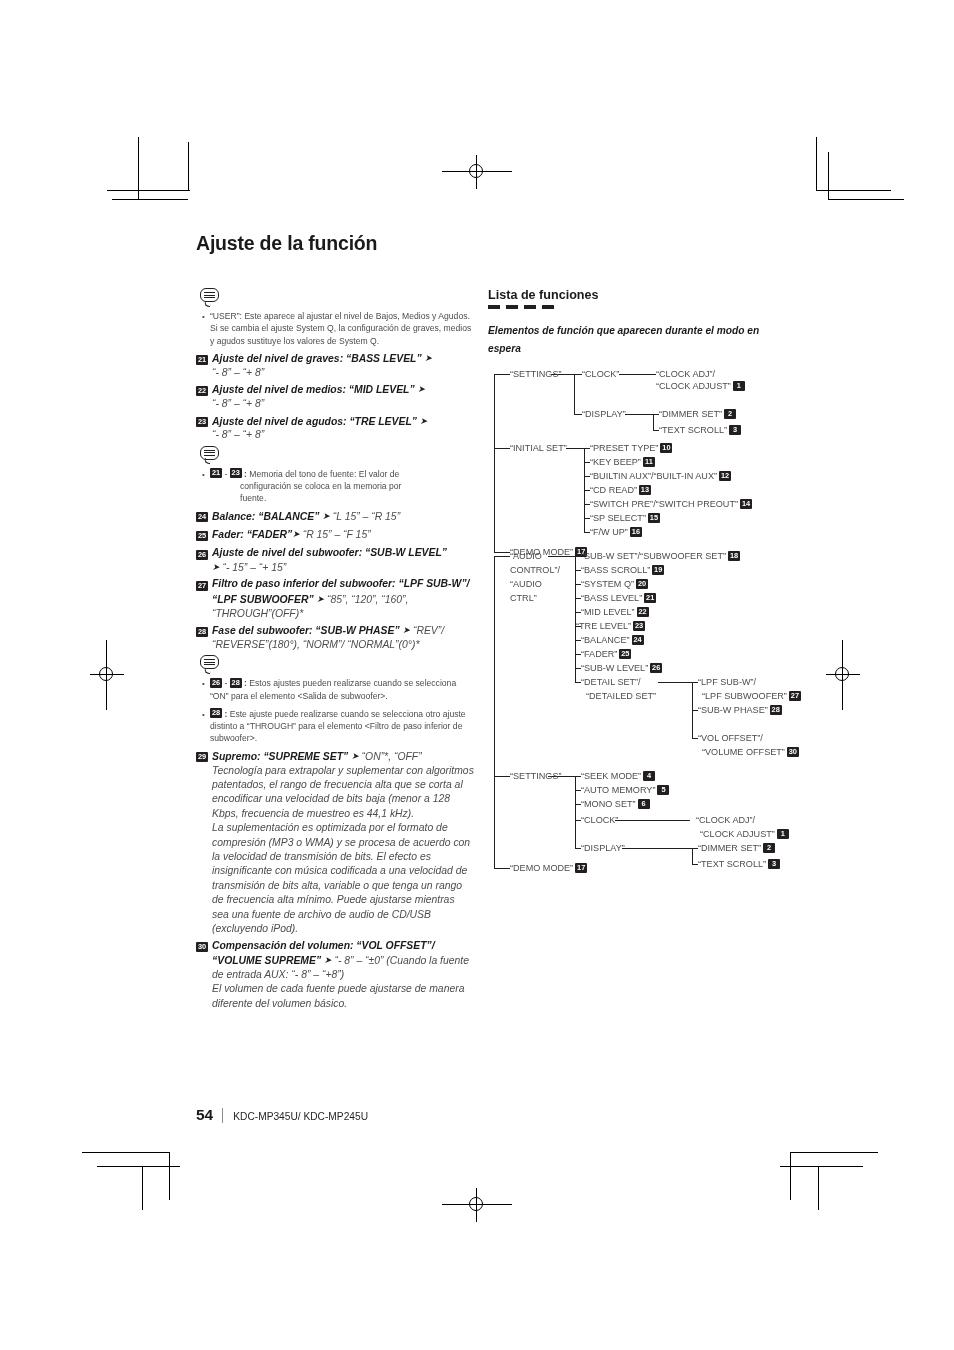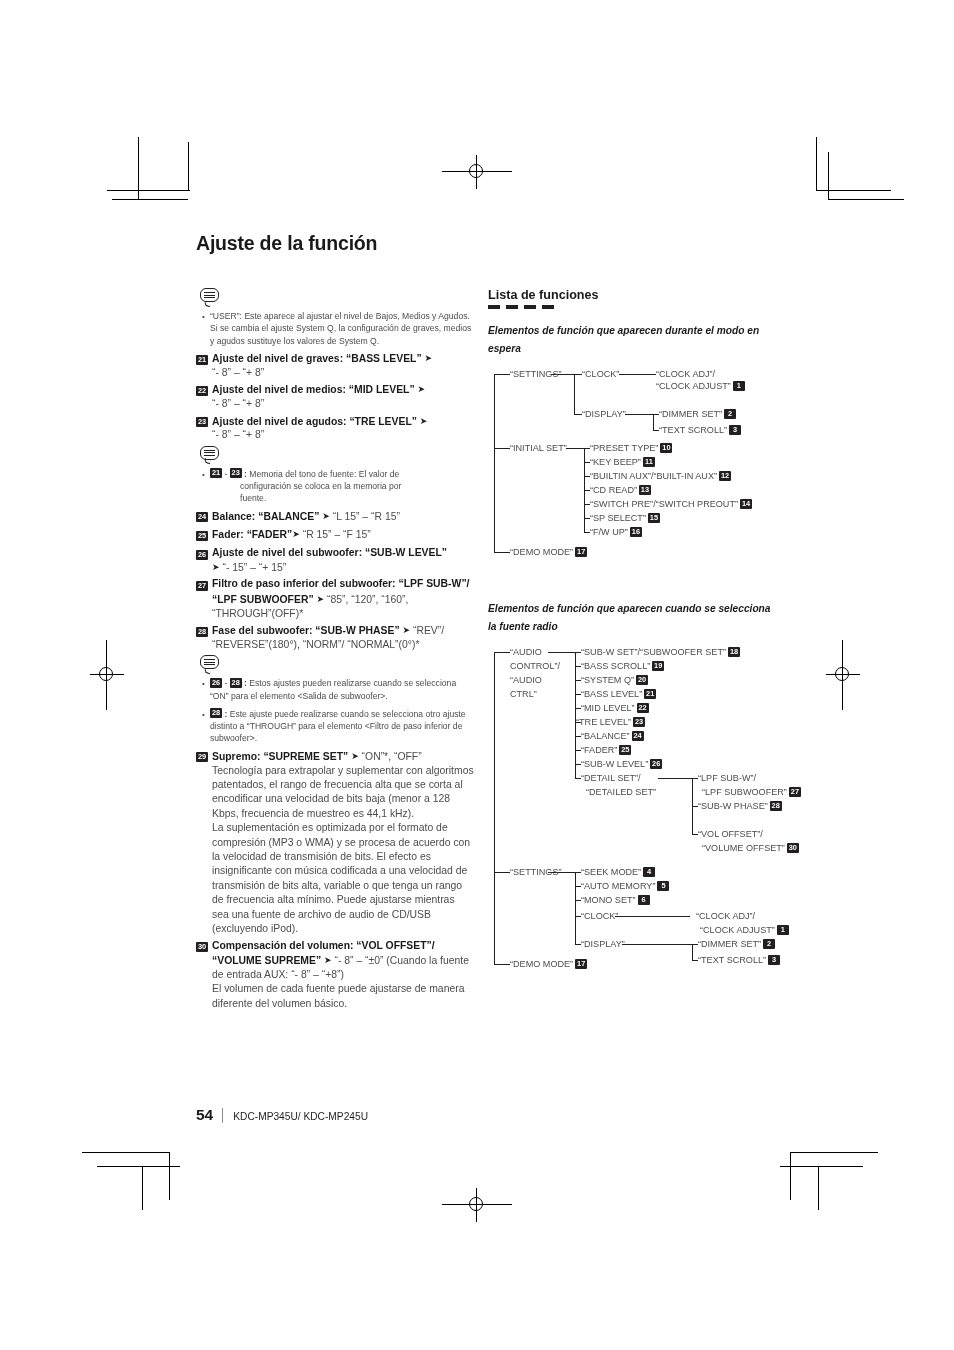--- a/index.html
+++ b/index.html
@@ -131,20 +131,21 @@
     font-size: 10.4px;
     line-height: 14.4px;
   }
   .item .num {
     flex: 0 0 auto;
     margin-right: 4px;
     padding-top: 2.2px;
   }
   .item .body {
     flex: 1 1 auto;
+    font-style: italic;
   }
   .item b { font-weight: bold; color: #1a1a1a; }
   .item .lt { color: #4c4c4c; font-weight: normal; }
 
   .arrow { font-size: 9px; vertical-align: 0.5px; }
 
   
   .note-block {
     margin: 2px 0 4px 2px;
   }
@@ -528,21 +529,20 @@
             <span>“SP SELECT”</span><span class="badge b2">15</span>
           </span>
           <span class="lbl" style="left:102px; top:158px;">
             <span>“F/W UP”</span><span class="badge b2">16</span>
           </span>
           <span class="lbl" style="left:22px; top:178px;">
             <span>“DEMO MODE”</span><span class="badge b2">17</span>
           </span>
         </div>
 
-        <h3 class="subsection" style="margin-top:54px;">Elementos de función que aparecen cuando se selecciona la fuente radio</h3>
 
         
         <div class="tree" style="height:320px;">
 
           <div class="ln-v" style="left:6px;  top:6px;  height:312px;"></div>
           <div class="ln-h" style="left:6px;  top:6px;  width:16px;"></div>
           <div class="ln-h" style="left:6px;  top:226px; width:16px;"></div>
           <div class="ln-h" style="left:6px;  top:318px; width:16px;"></div>
 
           <div class="ln-h" style="left:60px; top:6px;  width:27px;"></div>

